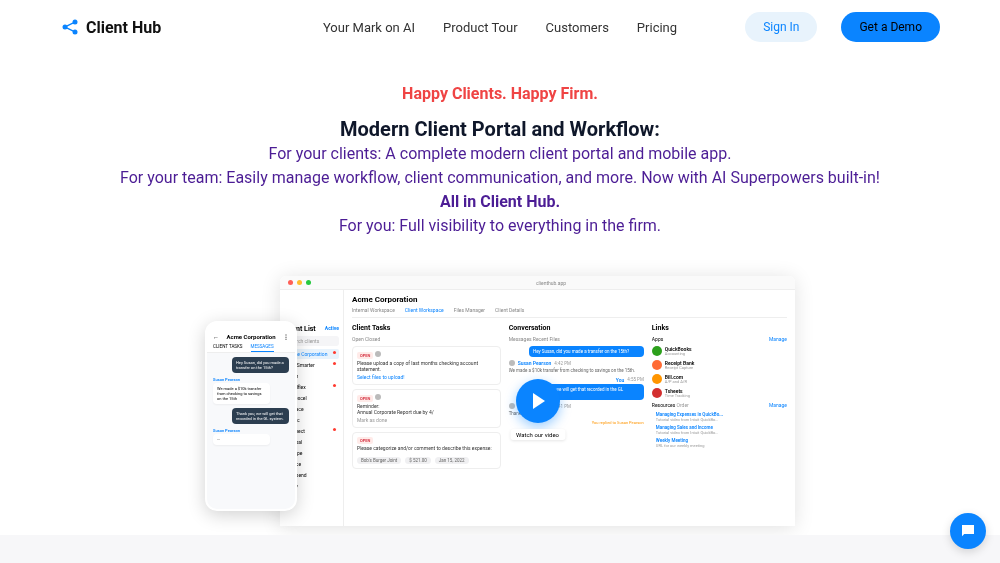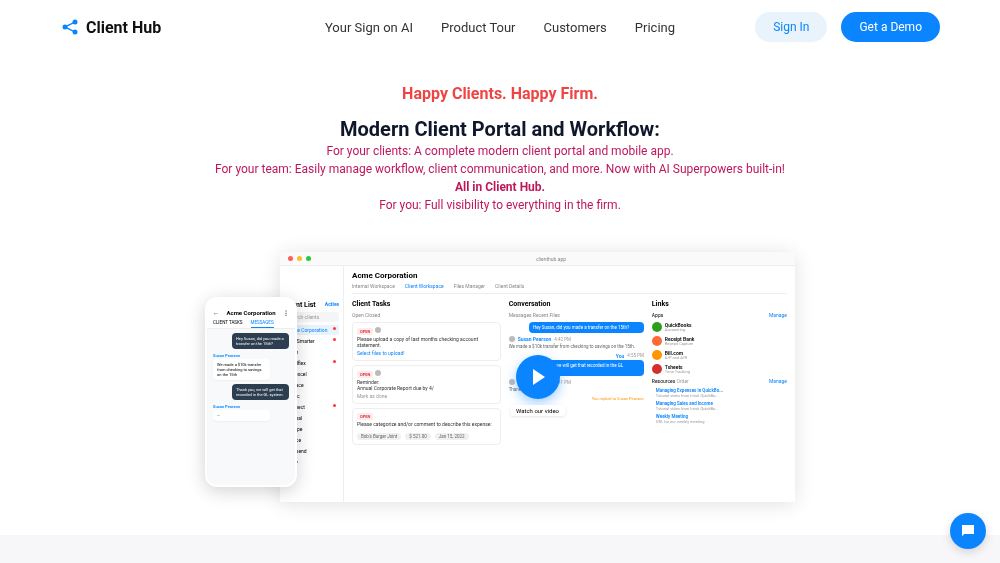--- a/index.html
+++ b/index.html
@@ -40,34 +40,34 @@
       left: 50%;
       transform: translateX(-50%);
     }
     .nav-link {
       font-size: 13px;
       color: #333;
       cursor: pointer;
     }
     .nav-buttons {
       display: flex;
-      gap: 14px;
+      gap: 24px;
     }
     .btn-signin {
       background: #e8f3fc;
       color: #0a84ff;
       border: none;
       padding: 8px 18px;
       border-radius: 16px;
       font-size: 12px;
       cursor: pointer;
     }
     .btn-demo {
       background: #0a84ff;
-      color: #ffffff;
+      color: #000000;
       border: none;
       padding: 8px 18px;
       border-radius: 16px;
       font-size: 12px;
       cursor: pointer;
     }
     .hero {
       text-align: center;
       padding: 30px 20px 20px;
     }
@@ -77,22 +77,22 @@
       font-size: 16px;
       margin-bottom: 14px;
     }
     .headline {
       font-size: 20px;
       font-weight: 700;
       line-height: 1.25;
       color: #0f172a;
     }
     .subtext {
-      font-size: 12px;
-      color: #be185d;
+      font-size: 16px;
+      color: #4c1d95;
       line-height: 1.5;
     }
     .subtext-bold {
       font-weight: 700;
     }
     .btn-trial {
       background: #0a84ff;
       color: #fff;
       border: none;
       padding: 10px 24px;
@@ -455,21 +455,21 @@
     <svg class="logo-icon" viewBox="0 0 24 24">
         <circle cx="6" cy="12" r="3" fill="#0a84ff"></circle>
         <circle cx="18" cy="6" r="3" fill="#0a84ff"></circle>
         <circle cx="18" cy="18" r="3" fill="#0a84ff"></circle>
         <line x1="8" y1="11" x2="16" y2="7" stroke="#0a84ff" stroke-width="1.5"></line>
         <line x1="8" y1="13" x2="16" y2="17" stroke="#0a84ff" stroke-width="1.5"></line>
       </svg>
     <span>Client Hub</span>
   </div>
   <div class="nav-links">
-    <span class="nav-link">Your Sign on AI</span>
+    <span class="nav-link">Your Mark on AI</span>
     <span class="nav-link">Product Tour</span>
     <span class="nav-link">Customers</span>
     <span class="nav-link">Pricing</span>
   </div>
   <div class="nav-buttons">
     <button class="btn-signin">Sign In</button>
     <button class="btn-demo">Get a Demo</button>
   </div>
 </nav>
 

